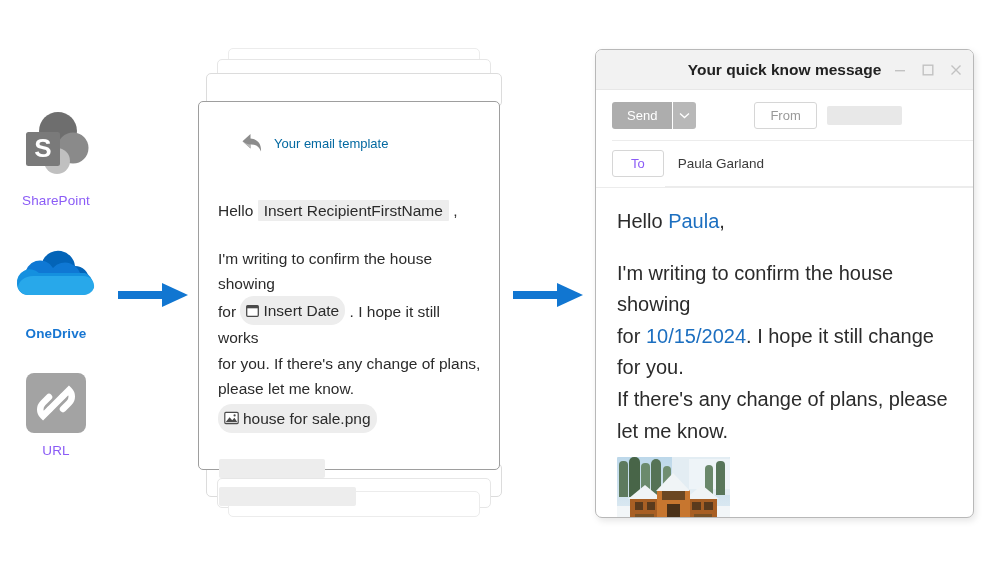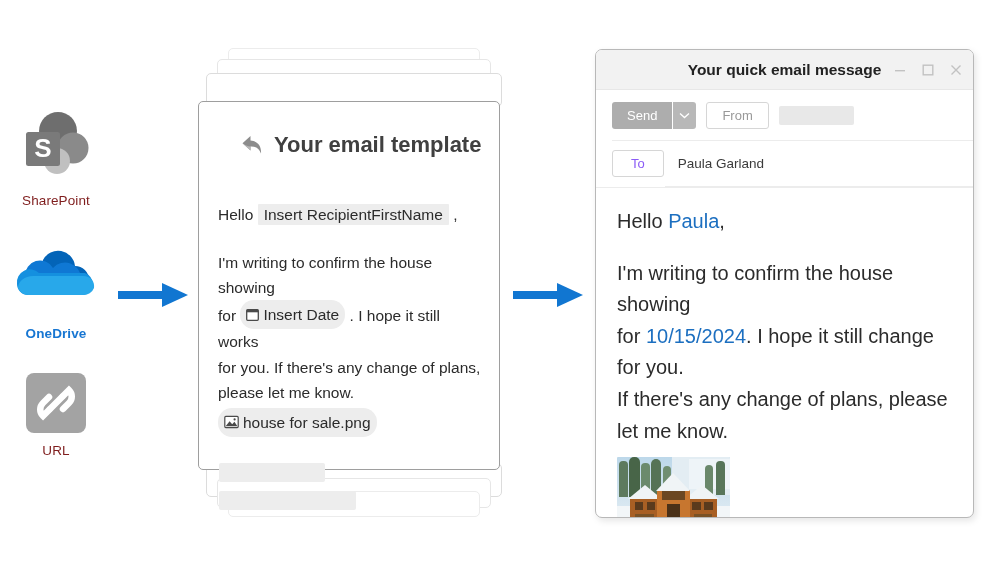--- a/index.html
+++ b/index.html
@@ -30,21 +30,21 @@
   }
   .source-icon {
     display: block;
     margin: 0 auto;
   }
   .source-label {
     display: block;
     margin-top: 7px;
     font-size: 13.5px;
     letter-spacing: .1px;
-    color: #7f1d1d;
+    color: #8b5cf6;
     font-family: "Liberation Sans", sans-serif;
   }
   .source-label.brand {
     color: #1776d2;
     font-weight: bold;
     margin-top: 20px;
   }
 
   #src-sharepoint { top: 110px; }
   #src-onedrive  { top: 248px; }
@@ -91,23 +91,23 @@
     box-sizing: border-box;
     z-index: 5;
   }
   #template-header {
     display: flex;
     align-items: center;
     gap: 10px;
     padding: 30px 0 0 41px;
   }
   #template-title {
-    font-size: 22px;
-    font-weight: bold;
-    color: #404040;
+    font-size: 13px;
+    font-weight: normal;
+    color: #0369a1;
   }
   #template-body {
     padding: 44px 16px 0 19px;
     font-size: 15.5px;
     color: #2b2b2b;
     line-height: 1.62;
   }
   .chip {
     background: #ededed;
     padding: 2px 6px;
@@ -202,20 +202,21 @@
     justify-content: center;
   }
   #from-button {
     border: 1px solid #d6d6d6;
     border-radius: 3px;
     color: #999999;
     font-size: 13px;
     padding: 6px 15px;
     line-height: 1;
     background: #fff;
+    margin-left: 48px;
   }
   #from-value {
     width: 75px;
     height: 19px;
     background: #e8e8e8;
     border-radius: 2px;
   }
   .field-divider {
     height: 1px;
     background: #ececec;
@@ -429,21 +430,21 @@
 </div>
 
 <svg class="arrow" style="left:513px; top:281px;" width="72" height="28" viewBox="0 0 72 28">
   <rect x="0" y="10" width="48" height="8" fill="#1176d1"></rect>
   <polygon points="44,2 70,14 44,26" fill="#1176d1"></polygon>
 </svg>
 
 <div id="email-window">
 
   <div id="email-titlebar">
-    <span id="email-title">Your quick email message</span>
+    <span id="email-title">Your quick know message</span>
     <div id="window-controls">
       <span class="win-btn">
         <svg width="14" height="14" viewBox="0 0 14 14">
             <rect x="2" y="7" width="10" height="1.4" fill="#c2c2c2"></rect>
           </svg>
       </span>
       <span class="win-btn">
         <svg width="14" height="14" viewBox="0 0 14 14">
             <rect x="2.2" y="2.2" width="9.6" height="9.6" fill="none" stroke="#c2c2c2" stroke-width="1.4"></rect>
           </svg>

